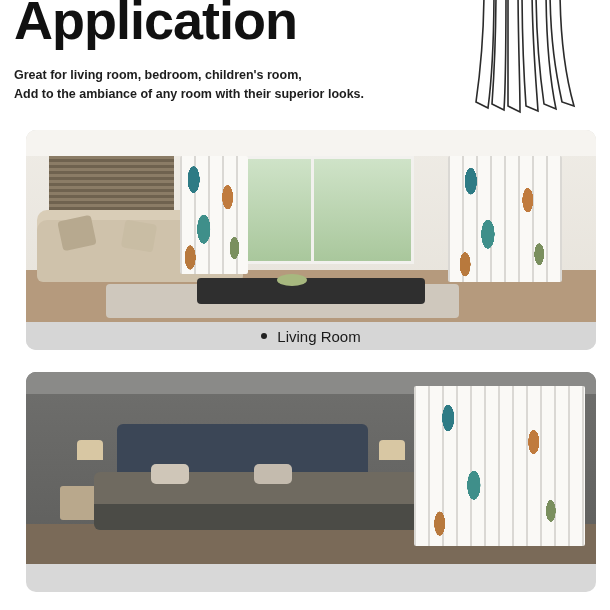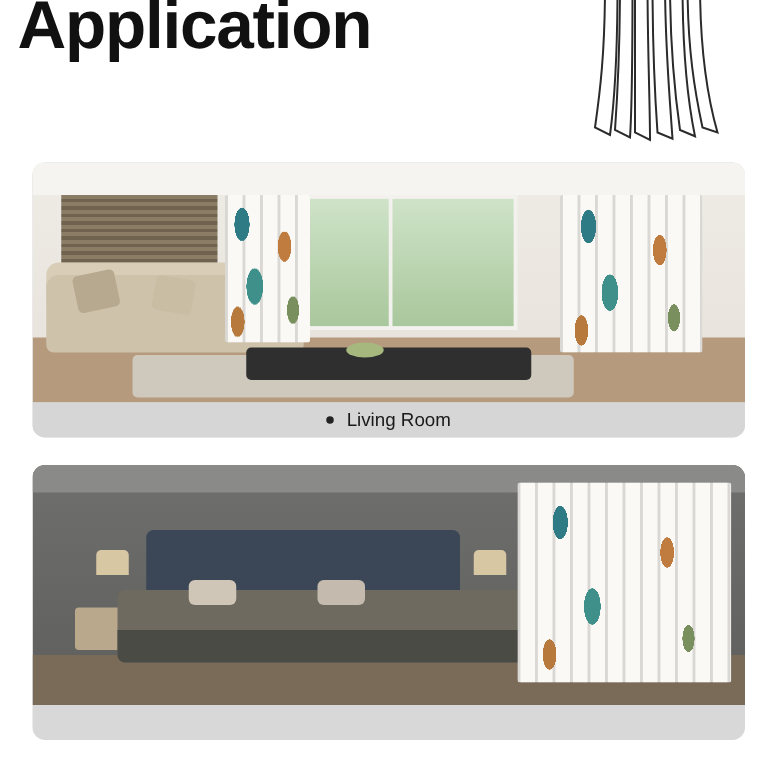--- a/index.html
+++ b/index.html
@@ -175,20 +175,24 @@
   .rs-chairR { right: 18%; bottom: 6px; width: 34px; height: 46px; background:#c9c0ae; border-radius:6px;}
   .rs-plant { left: 40%; bottom: 34px; width: 26px; height: 26px; background:#6f8a55; border-radius: 50% 50% 40% 40%; }
   .rs-chandelier { left: 38%; top: 2px; width: 86px; height: 52px; }
   .rs-window { left: 40%; top: 20px; width: 22%; height: 90px; background:#f6f5f2; border:2px solid #e6e3dc; box-sizing:border-box;}
 </style>
 </head>
 <body>
 
 <div class="header">
   <h1 class="title">Application</h1>
+  <div class="subtitle">
+    <div>Great for living room, bedroom, children's room,</div>
+    <div>Add to the ambiance of any room with their superior looks.</div>
+  </div>
 
   <div class="curtain-art">
     <svg width="130" height="135" viewBox="0 0 130 135" xmlns="http://www.w3.org/2000/svg">
       <g fill="none" stroke="#2b2b2b" stroke-width="1.6">
         <path d="M18 6 C18 60 14 92 10 120 L22 126 C26 96 28 60 28 6 Z"></path>
         <path d="M30 4 C30 58 28 94 26 122 L38 128 C40 98 40 58 40 4 Z"></path>
         <path d="M42 3 C42 56 42 96 42 124 L54 130 C54 100 52 56 52 3 Z"></path>
         <path d="M56 3 C56 56 58 96 60 124 L72 129 C70 99 66 56 66 3 Z"></path>
         <path d="M70 4 C70 58 74 94 78 122 L90 127 C84 98 80 58 80 4 Z"></path>
         <path d="M84 5 C84 58 90 92 96 120 L108 124 C100 96 94 58 94 5 Z"></path>

